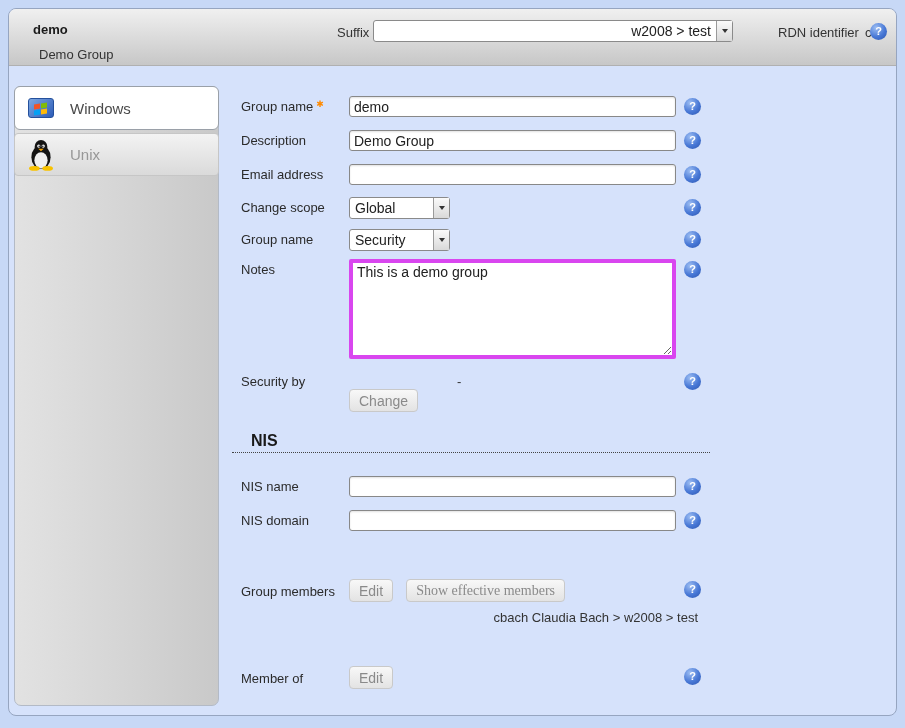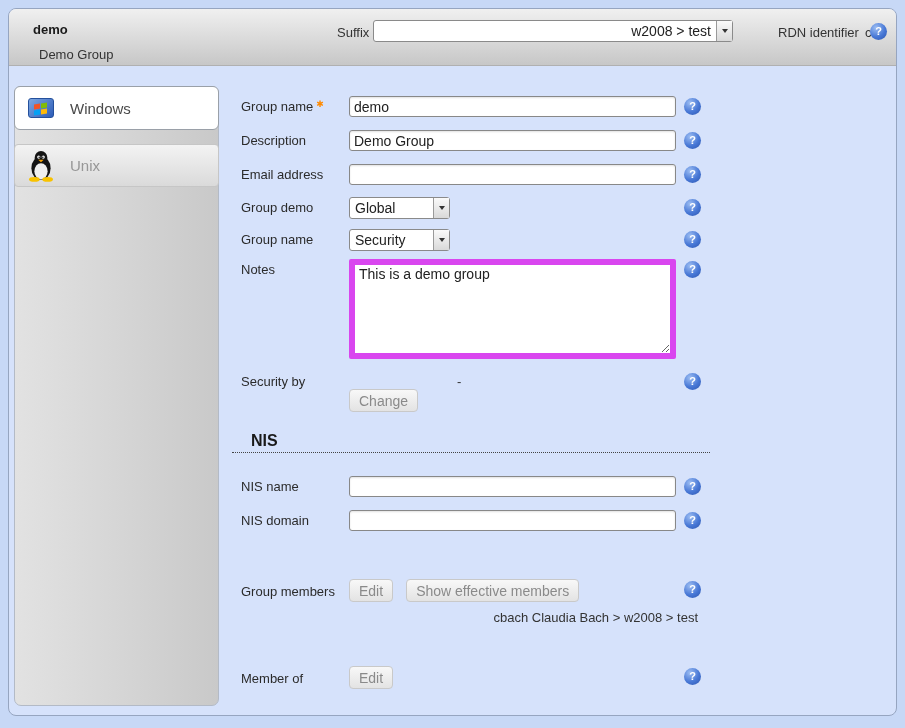--- a/index.html
+++ b/index.html
@@ -55,21 +55,21 @@
     position:absolute; left:5px; top:77px; width:205px; height:620px;
     background:linear-gradient(to right,#e2e2e2 0%,#d7d7d7 45%,#c9c9c9 100%);
     border:1px solid #b3bac6; border-radius:7px;
   }
   .tab {
     width:100%; height:44px; display:flex; align-items:center; gap:16px;
     padding-left:13px; cursor:pointer;
   }
   .tab.active {
     background:#fff; border:1px solid #9aa0a8; border-radius:6px;
-    margin:-1px 0 14px -1px; width:calc(100% + 2px);
+    margin:-1px 0 3px -1px; width:calc(100% + 2px);
   }
   .tab.inactive {
     background:linear-gradient(#f3f3f3,#dadada);
     border:1px solid #c6c6c6; border-radius:4px; height:43px;
     margin-left:-1px; width:calc(100% + 2px);
   }
   .tab-label { font-size:15px; color:#4a4a4a; }
   .tab.inactive .tab-label { color:#979797; }
   .win-icon {
     width:26px; height:20px; border-radius:3px; position:relative;
@@ -88,21 +88,21 @@
     display:flex; align-items:flex-start;
   }
   .flabel { display:inline-block; width:108px; font-size:13px; color:#2b2b2b; padding-top:3px; flex:0 0 auto; }
   .req { color:#ff8a00; font-size:9px; vertical-align:top; margin-left:3px; }
   .tinput {
     width:327px; height:21px; border:1px solid #888; border-radius:3px;
     background:#fff; font-family:"Liberation Sans",sans-serif; font-size:14px; color:#222;
     padding:1px 4px; box-shadow:inset 0 1px 2px rgba(0,0,0,0.12);
   }
   .tarea {
-    width:327px; height:100px; border:6px solid #d946ef; border-radius:2px;
+    width:327px; height:100px; border:4px solid #d946ef; border-radius:2px;
     background:#fff; font-family:"Liberation Sans",sans-serif; font-size:14px; color:#222;
     padding:1px 4px; resize:both;
   }
   .fselect {
     width:101px; height:22px; background:#fff; border:1px solid #8a8a8a; border-radius:3px;
     display:flex; align-items:center; cursor:default;
   }
   .fselect .sel-text { flex:1; font-size:14px; color:#222; padding-left:5px; white-space:nowrap; }
   .row .help { position:absolute; right:0; top:2px; }
   .btn {
@@ -114,21 +114,21 @@
   .managed-value { position:absolute; left:340px; font-size:13px; color:#333; }
   .section-head {
     position:absolute; left:223px; width:478px; height:21px;
     border-bottom:1px dotted #444;
   }
   .section-head span { margin-left:19px; font-size:16px; font-weight:bold; color:#1a1a1a; }
   .members-list {
     position:absolute; right:198px; text-align:right;
     font-size:13px; color:#333; line-height:20px;
   }
-  .btn-gap { margin-left:13px; }
+  .btn-gap { margin-left:13px;font-family:Liberation Serif, serif; }
 </style>
 </head>
 <body>
 
 <div class="container">
 
   <div class="header">
     <div class="title">demo</div>
     <div class="subtitle">Demo Group</div>
     <div class="suffix-label">Suffix</div>
@@ -183,21 +183,21 @@
     <span class="help">?</span>
   </div>
 
   <div class="row" style="top:155px">
     <label class="flabel">Email address</label>
     <input class="tinput" value="" style="">
     <span class="help">?</span>
   </div>
 
   <div class="row" style="top:188px">
-    <label class="flabel">Group demo</label>
+    <label class="flabel">Change scope</label>
     <div class="fselect">
       <span class="sel-text">Global</span>
       <span class="sel-btn">
           <span class="arrow"></span>
         </span>
     </div>
     <span class="help">?</span>
   </div>
 
   <div class="row" style="top:220px">

